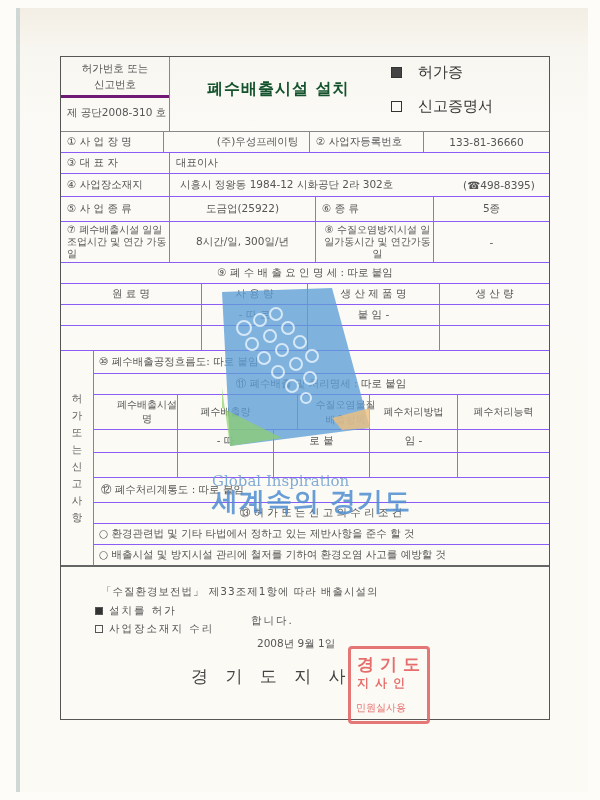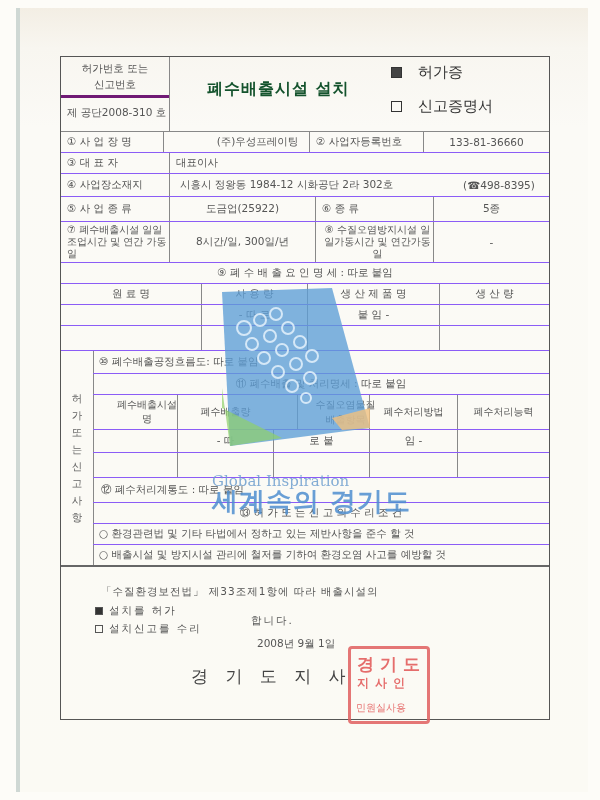--- a/index.html
+++ b/index.html
@@ -158,21 +158,21 @@
   <div class="row" style="top:488px;left:32px;height:20px;border-bottom:none;">
     <div class="cell left" style="left:0;width:456px;">○ 배출시설 및 방지시설 관리에 철저를 기하여 환경오염 사고를 예방할 것</div>
   </div>
   <div style="position:absolute;left:0;top:508px;width:100%;height:1.5px;background:#666;"></div>
 
   <div class="footer-text" style="left:40px;top:528px;letter-spacing:1px;">「수질환경보전법」 제33조제1항에 따라 배출시설의</div>
   <div class="footer-text" style="left:34px;top:547px;letter-spacing:2px;">
     <span class="smallbox filled"></span><span>설치를 허가</span>
   </div>
   <div class="footer-text" style="left:34px;top:565px;letter-spacing:2px;">
-    <span class="smallbox"></span><span>설치신고를 수리</span>
+    <span class="smallbox"></span><span>사업장소재지 수리</span>
   </div>
   <div class="footer-text" style="left:190px;top:557px;letter-spacing:2px;">합니다.</div>
   <div class="footer-text" style="left:196px;top:580px;">2008년  9월  1일</div>
   <div style="position:absolute;left:130px;top:608px;font-size:17px;color:#444;letter-spacing:6px;">경  기  도  지  사</div>
 </div>
 
 <svg class="watermark" viewBox="0 0 148 158">
   <polygon points="0,4 110,0 148,140 8,158" fill="#5c9dd6" opacity="0.78"></polygon>
   <polygon points="0,100 8,158 60,150 0,120" fill="#8fd06a" opacity="0.7"></polygon>
   <polygon points="110,130 148,120 148,140 120,142" fill="#f0c080" opacity="0.8"></polygon>

